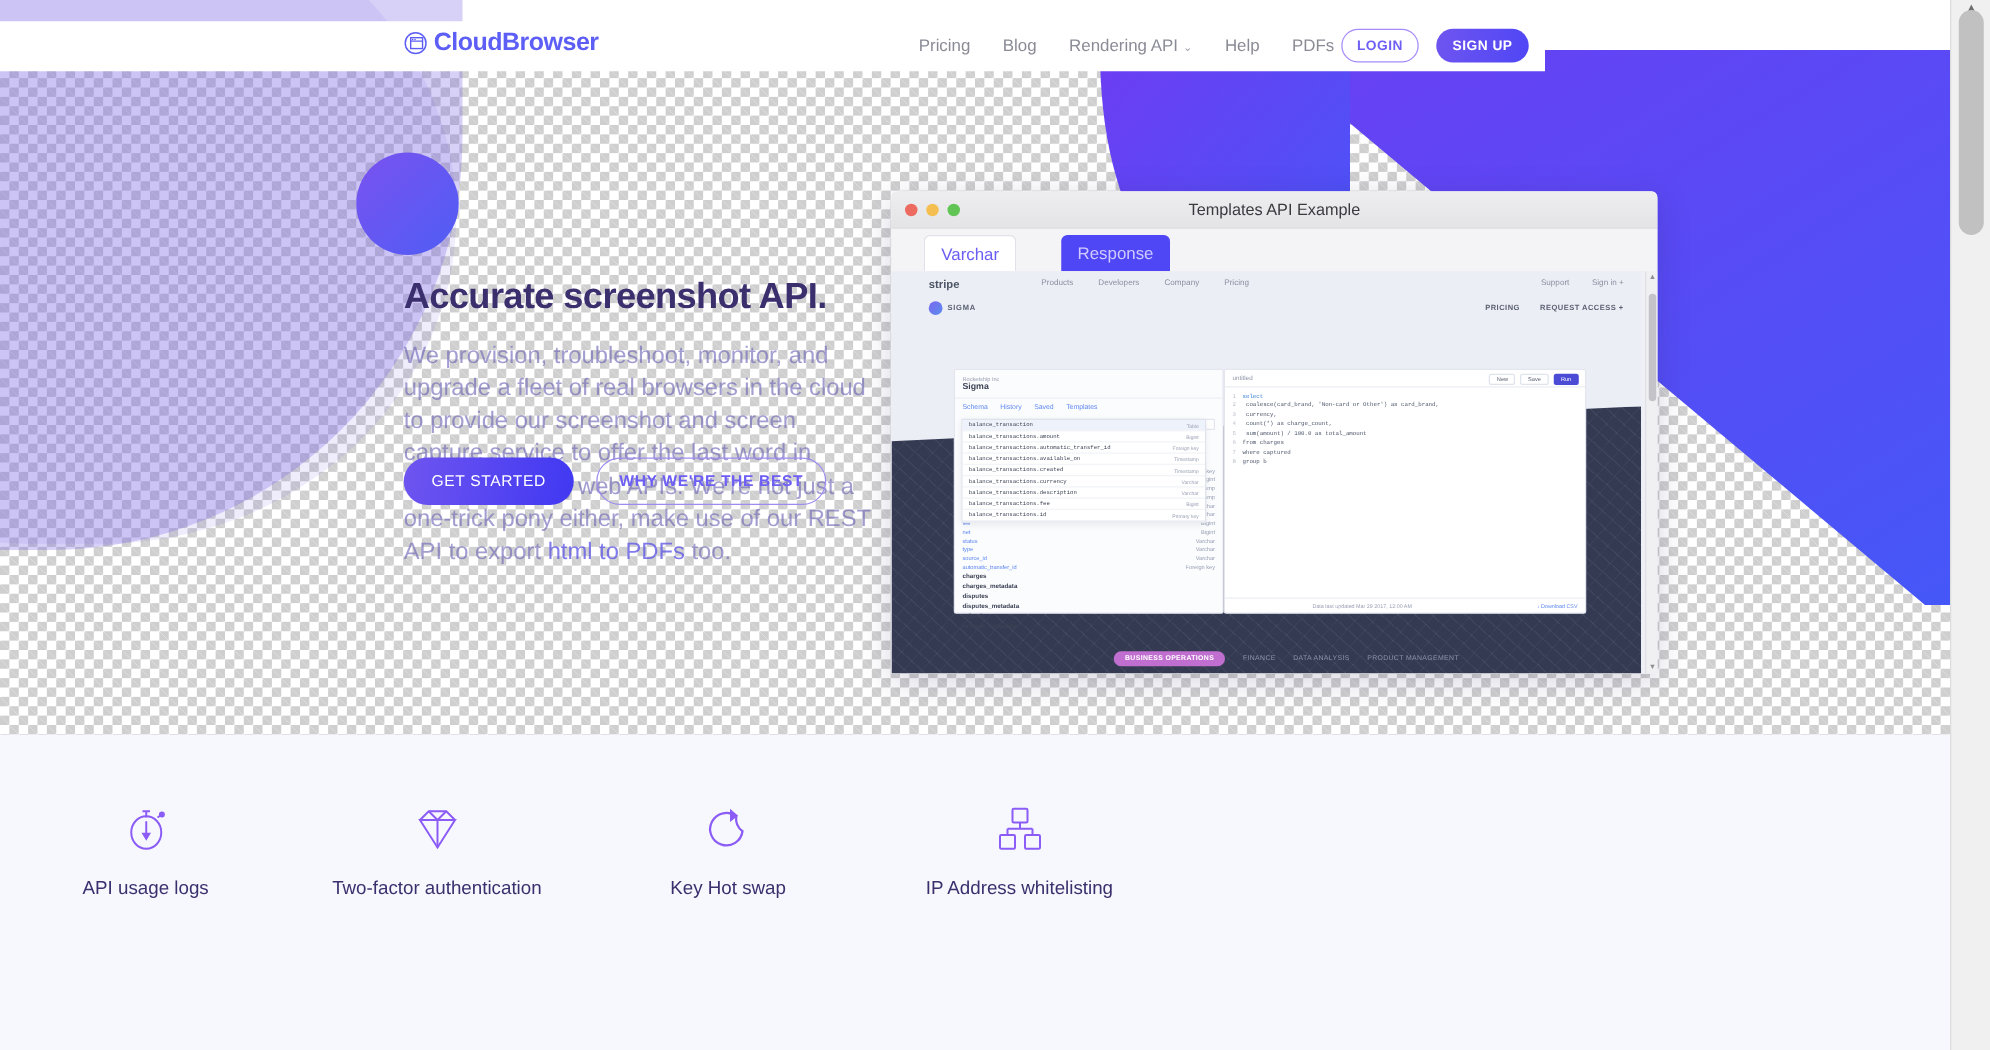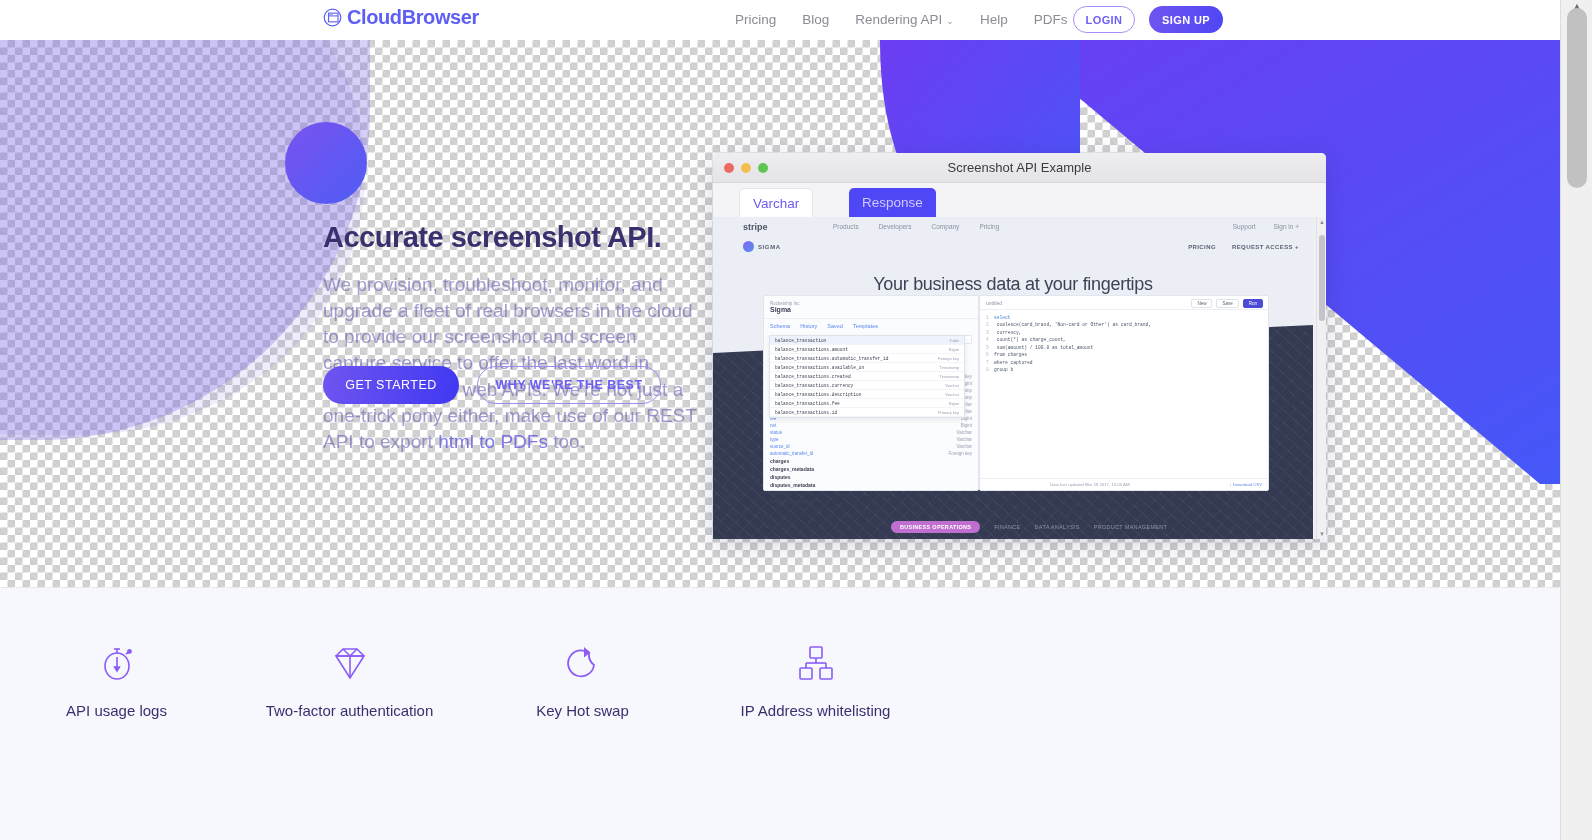--- a/index.html
+++ b/index.html
@@ -17,21 +17,21 @@
       linear-gradient(45deg,#cfcfcf 25%,transparent 25%,transparent 75%,#cfcfcf 75%),
       linear-gradient(45deg,#cfcfcf 25%,transparent 25%,transparent 75%,#cfcfcf 75%);
     background-size:15px 15px;
     background-position:0 0, 7.5px 7.5px;
     background-color:#ffffff;
     z-index:0;
   }
 
   
   .header {
-    position:absolute; left:0; top:0; width:1236px; height:40px;
+    position:absolute; left:0; top:17px; width:1236px; height:40px;
     background:#ffffff; z-index:40;
     display:flex; align-items:center;
   }
   .logo { position:absolute; left:323px; top:8px; display:flex; align-items:center; gap:5px; }
   .logo-mark { width:19px; height:19px; flex:0 0 19px; }
   .logo-text {
     font-size:20px; font-weight:bold; color:#5d5ef5;
     letter-spacing:-0.4px; line-height:19px;
   }
   .nav { position:absolute; left:722px; top:0; height:40px; display:flex; align-items:center; gap:0; }
@@ -295,21 +295,21 @@
   <div class="btn-secondary">WHY WE'RE THE BEST</div>
 </div>
 
 <div class="mock">
   <div class="mock-titlebar">
     <div class="dots">
       <span class="dot r"></span>
       <span class="dot y"></span>
       <span class="dot g"></span>
     </div>
-    <div class="mock-title">Screenshot API Example</div>
+    <div class="mock-title">Templates API Example</div>
   </div>
 
   <div class="mock-tabs">
     <div class="tab inactive">Varchar</div>
     <div class="tab active">Response</div>
   </div>
 
   <div class="mock-body">
     <div class="shot">
 
@@ -329,21 +329,20 @@
 
       <div class="sp-sigma">
         <div class="sp-sigma-logo"></div>
         <div class="sp-sigma-txt">SIGMA</div>
         <div class="sp-sigma-right">
           <span>PRICING</span>
           <span>REQUEST ACCESS +</span>
         </div>
       </div>
 
-      <div class="sp-hero">Your business data at your fingertips</div>
 
       <div class="sp-dark"></div>
 
       <div class="sp-panel">
         <div class="sp-panel-hd">
           <div class="sp-p-sub">Rocketship Inc</div>
           <div class="sp-p-tit">Sigma</div>
         </div>
         <div class="sp-p-tabs">
           <span>Schema</span>

